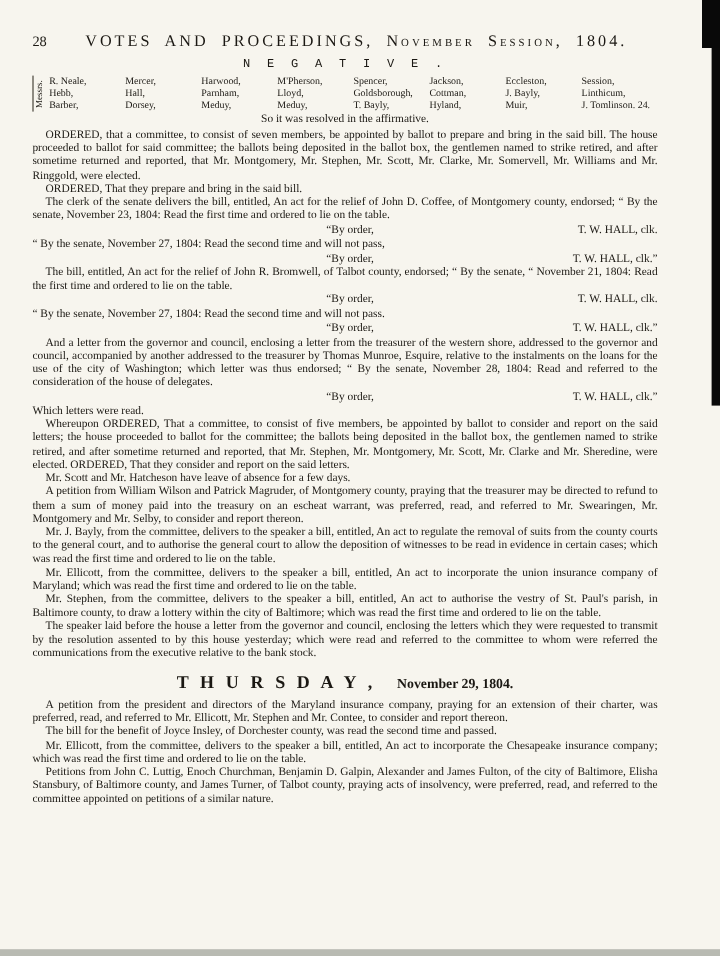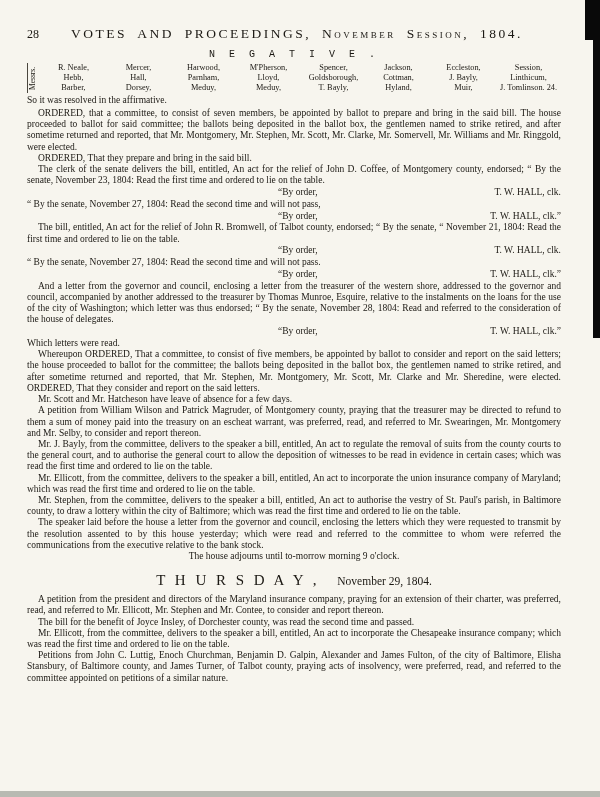--- a/index.html
+++ b/index.html
@@ -19,21 +19,21 @@
   .scan-corner {
     position: absolute; top: 0; right: 0;
     width: 15px; height: 40px;
     background: #090909;
   }
   .scan-bottom {
     position: absolute; bottom: 0; left: 0;
     width: 100%; height: 6px;
     background: #b8bab2;
   }
-  .page { padding: 26px 39px 0 27px; }
+  .page { padding: 26px 52px 0 27px; }
 
   .page-header {
     display: flex; align-items: baseline;
     margin-bottom: 7px;
   }
   .page-num { font-size: 12px; width: 44px; }
   .page-title {
     flex: 1; 
     font-size: 13.5px;
     letter-spacing: 2.5px;
@@ -57,23 +57,24 @@
     margin: 0 0 2px 0;
   }
   .messrs-label {
     writing-mode: vertical-rl;
     transform: rotate(180deg);
     font-size: 7.5px;
     text-align: center;
     border-right: 1px solid #4a463d;
     margin-right: 3px;
   }
-  .name-col span { display: block; white-space: nowrap; text-align: center; }
+  .name-col span { display: block; white-space: nowrap; }
 
   .resolution-line {
+    text-align: center;
     font-size: 9.5px;
     margin: 1px 0 3px 0;
   }
 
   .journal p, .thursday p {
     margin: 0;
     font-size: 9.5px;
     line-height: 11.2px;
     text-align: justify;
   }
@@ -86,21 +87,21 @@
     font-size: 9.5px;
     line-height: 11.4px;
     margin: 0.5px 0;
     text-align: center;
   }
   .order-left { margin-left: 47%; }
   .order-right { margin-left: auto; }
 
   .day-heading {
     margin: 10px 0 5px 0;
-    font-weight: normal;
+    font-weight: bold;
     text-align: center;
     font-size: 15px;
   }
   .day-heading .day-name { letter-spacing: 3px; margin-right: 14px; }
   .day-heading .day-date { font-size: 11.5px; }
 
   .thursday p.lead::first-letter {
     font-size: 17px;
     line-height: 9px;
   }
@@ -196,21 +197,20 @@
       <span class="order-right">T. W. HALL, clk.”</span>
     </div>
     <p class="noindent">Which letters were read.</p>
     <p class="indent">Whereupon ORDERED, That a committee, to consist of five members, be appointed by ballot to consider and report on the said letters; the house proceeded to ballot for the committee; the ballots being deposited in the ballot box, the gentlemen named to strike retired, and after sometime returned and reported, that Mr. Stephen, Mr. Montgomery, Mr. Scott, Mr. Clarke and Mr. Sheredine, were elected.  ORDERED, That they consider and report on the said letters.</p>
     <p class="indent">Mr. Scott and Mr. Hatcheson have leave of absence for a few days.</p>
     <p class="indent">A petition from William Wilson and Patrick Magruder, of Montgomery county, praying that the treasurer may be directed to refund to them a sum of money paid into the treasury on an escheat warrant, was preferred, read, and referred to Mr. Swearingen, Mr. Montgomery and Mr. Selby, to consider and report thereon.</p>
     <p class="indent">Mr. J. Bayly, from the committee, delivers to the speaker a bill, entitled, An act to regulate the removal of suits from the county courts to the general court, and to authorise the general court to allow the deposition of witnesses to be read in evidence in certain cases; which was read the first time and ordered to lie on the table.</p>
     <p class="indent">Mr. Ellicott, from the committee, delivers to the speaker a bill, entitled, An act to incorporate the union insurance company of Maryland; which was read the first time and ordered to lie on the table.</p>
     <p class="indent">Mr. Stephen, from the committee, delivers to the speaker a bill, entitled, An act to authorise the vestry of St. Paul's parish, in Baltimore county, to draw a lottery within the city of Baltimore; which was read the first time and ordered to lie on the table.</p>
     <p class="indent">The speaker laid before the house a letter from the governor and council, enclosing the letters which they were requested to transmit by the resolution assented to by this house yesterday; which were read and referred to the committee to whom were referred the communications from the executive relative to the bank stock.</p>
-    <p class="center">The house adjourns until to-morrow morning 9 o'clock.</p>
   </section>
 
   <h2 class="day-heading">
     <span class="day-name">T H U R S D A Y ,</span>
     <span class="day-date">November 29, 1804.</span>
   </h2>
 
   <section class="thursday">
     <p class="indent">A petition from the president and directors of the Maryland insurance company, praying for an extension of their charter, was preferred, read, and referred to Mr. Ellicott, Mr. Stephen and Mr. Contee, to consider and report thereon.</p>
     <p class="indent">The bill for the benefit of Joyce Insley, of Dorchester county, was read the second time and passed.</p>

